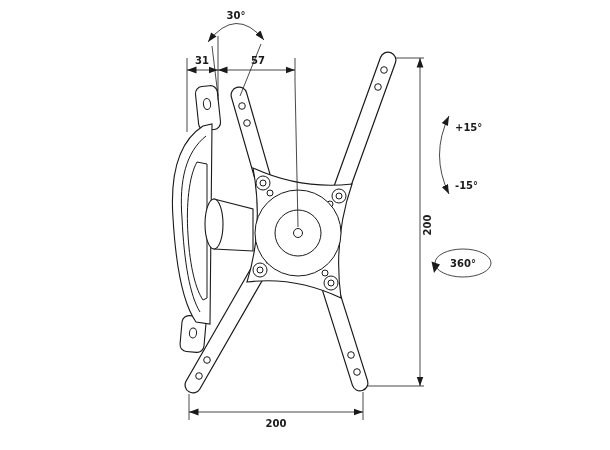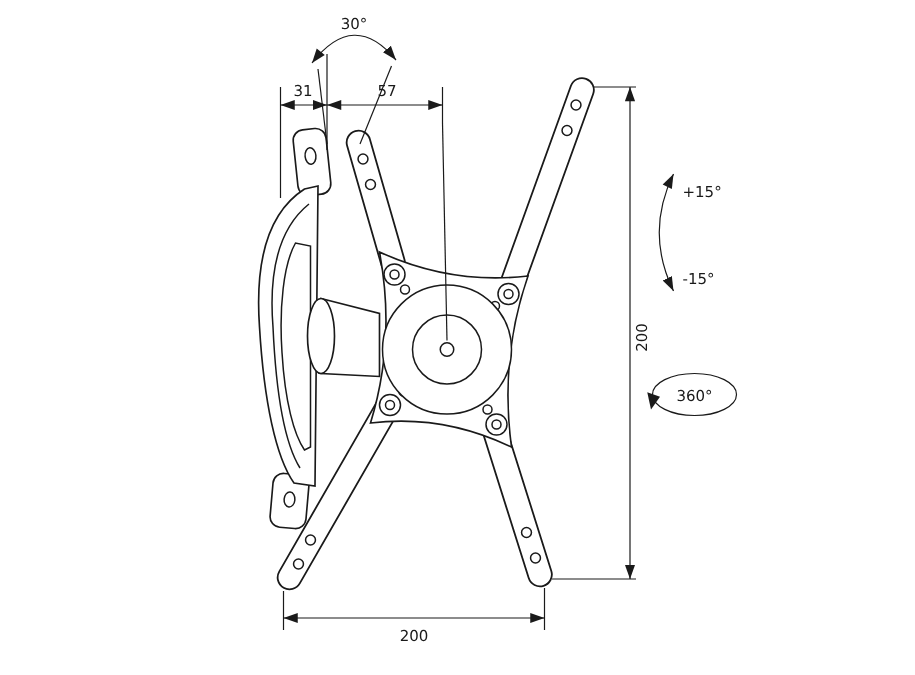--- a/index.html
+++ b/index.html
@@ -1,19 +1,20 @@
 <!DOCTYPE html>
 <html style="--bg: #ffffff; --line: #1a1a1a; --dim: #1a1a1a;"><head>
 <meta charset="utf-8">
 <style>
   html,body{margin:0;padding:0;background:#fff;}
   .stage{
     width:507px;height:450px;position:relative;overflow:hidden;
     background:var(--bg,#ffffff);
     font-family:"DejaVu Sans",sans-serif;
+    font-weight:bold;
   }
   .dimtxt{font-family:"DejaVu Sans",sans-serif;font-size:10px;fill:var(--dim,#1a1a1a);}
   .draw{fill:#ffffff;stroke:var(--line,#1a1a1a);stroke-width:1.1;}
   .ln{fill:none;stroke:var(--line,#1a1a1a);stroke-width:1;}
   .armB{stroke:var(--line,#1a1a1a);stroke-width:17;stroke-linecap:round;fill:none;}
   .armW{stroke:#ffffff;stroke-width:14.6;stroke-linecap:round;fill:none;}
   .hole{fill:#ffffff;stroke:var(--line,#1a1a1a);stroke-width:1;}
   .dim{fill:none;stroke:var(--dim,#1a1a1a);stroke-width:0.8;}
 </style>
 </head>

